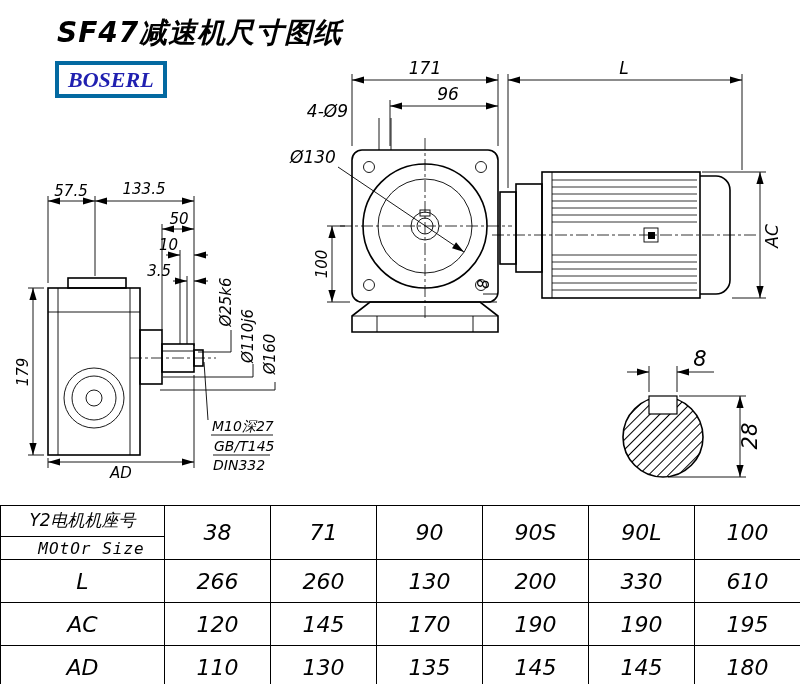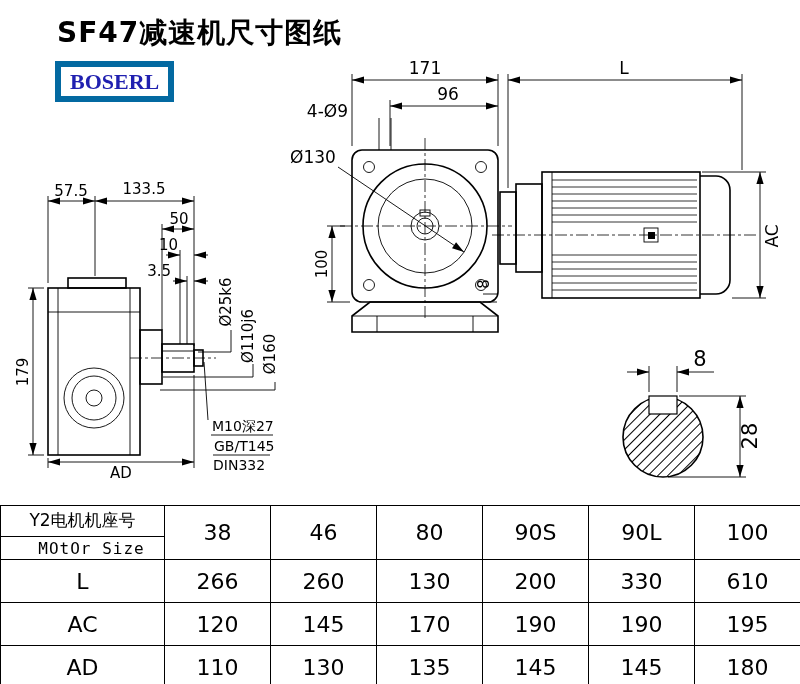--- a/index.html
+++ b/index.html
@@ -1,22 +1,22 @@
 <!DOCTYPE html>
 <html><head>
 <meta charset="utf-8">
 <style>
   * { margin:0; padding:0; box-sizing:border-box; }
   html,body { width:800px; height:684px; overflow:hidden; }
   body { background:#fff; font-family:"DejaVu Sans",sans-serif; }
-  .page { position:relative; width:800px; height:684px; background:#fff; overflow:hidden; }
+  .page { position:relative; width:800px; height:684px; background:#fff; overflow:hidden;font-style:italic; }
 
   .title { position:absolute; left:57px; top:14px; font-size:28px; font-weight:bold; color:#000;
            letter-spacing:1px; font-family:"DejaVu Sans",sans-serif; white-space:nowrap; }
-  .logo  { position:absolute; left:55px; top:61px; border:6px solid #0369a1; color:#2020b0;
+  .logo  { position:absolute; left:55px; top:61px; border:4px solid #0369a1; color:#2020b0;
            font-family:"Liberation Serif",serif; font-size:22px; font-weight:bold;
            padding:0 9px; line-height:29px; }
 
   .drawing { position:absolute; left:0; top:0; }
 
   .ol  { fill:none; stroke:#000; stroke-width:1.6; }
   .tl  { fill:none; stroke:#000; stroke-width:0.9; }
   .fin { fill:none; stroke:#000; stroke-width:0.8; }
   .dim { fill:none; stroke:#000; stroke-width:0.9; }
   .cl  { fill:none; stroke:#000; stroke-width:0.8; stroke-dasharray:12 3 3 3; }
@@ -237,22 +237,22 @@
         <col style="width:106px">
         <col style="width:106px">
     </colgroup>
     <tbody>
       <tr class="hdr">
         <td class="size-hdr">
           <div class="cell-cn">Y2电机机座号</div>
           <div class="cell-en">MOtOr Size</div>
         </td>
         <td>38</td>
-        <td>46</td>
-        <td>80</td>
+        <td>71</td>
+        <td>90</td>
         <td>90S</td>
         <td>90L</td>
         <td>100</td>
       </tr>
       <tr class="row">
         <td class="row-label">L</td>
         <td>266</td>
         <td>260</td>
         <td>130</td>
         <td>200</td>

